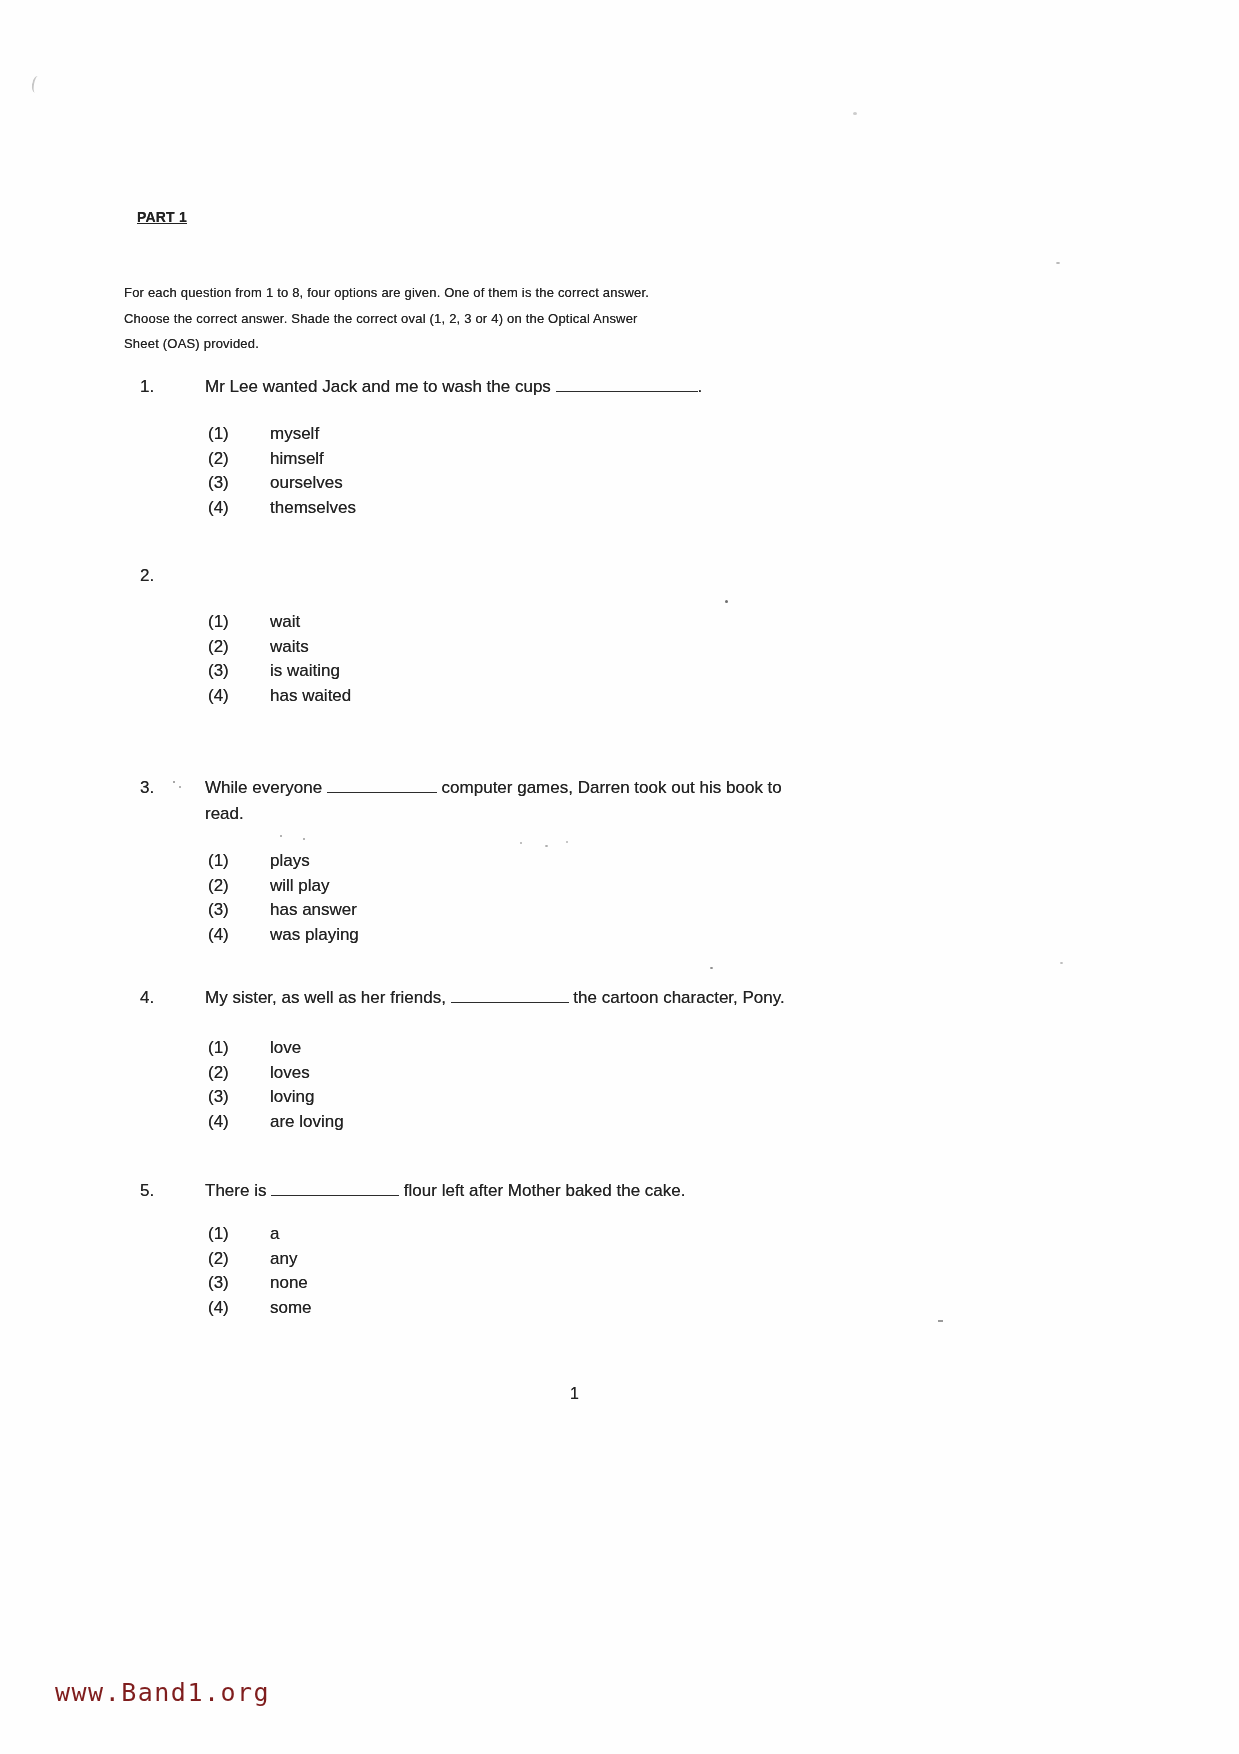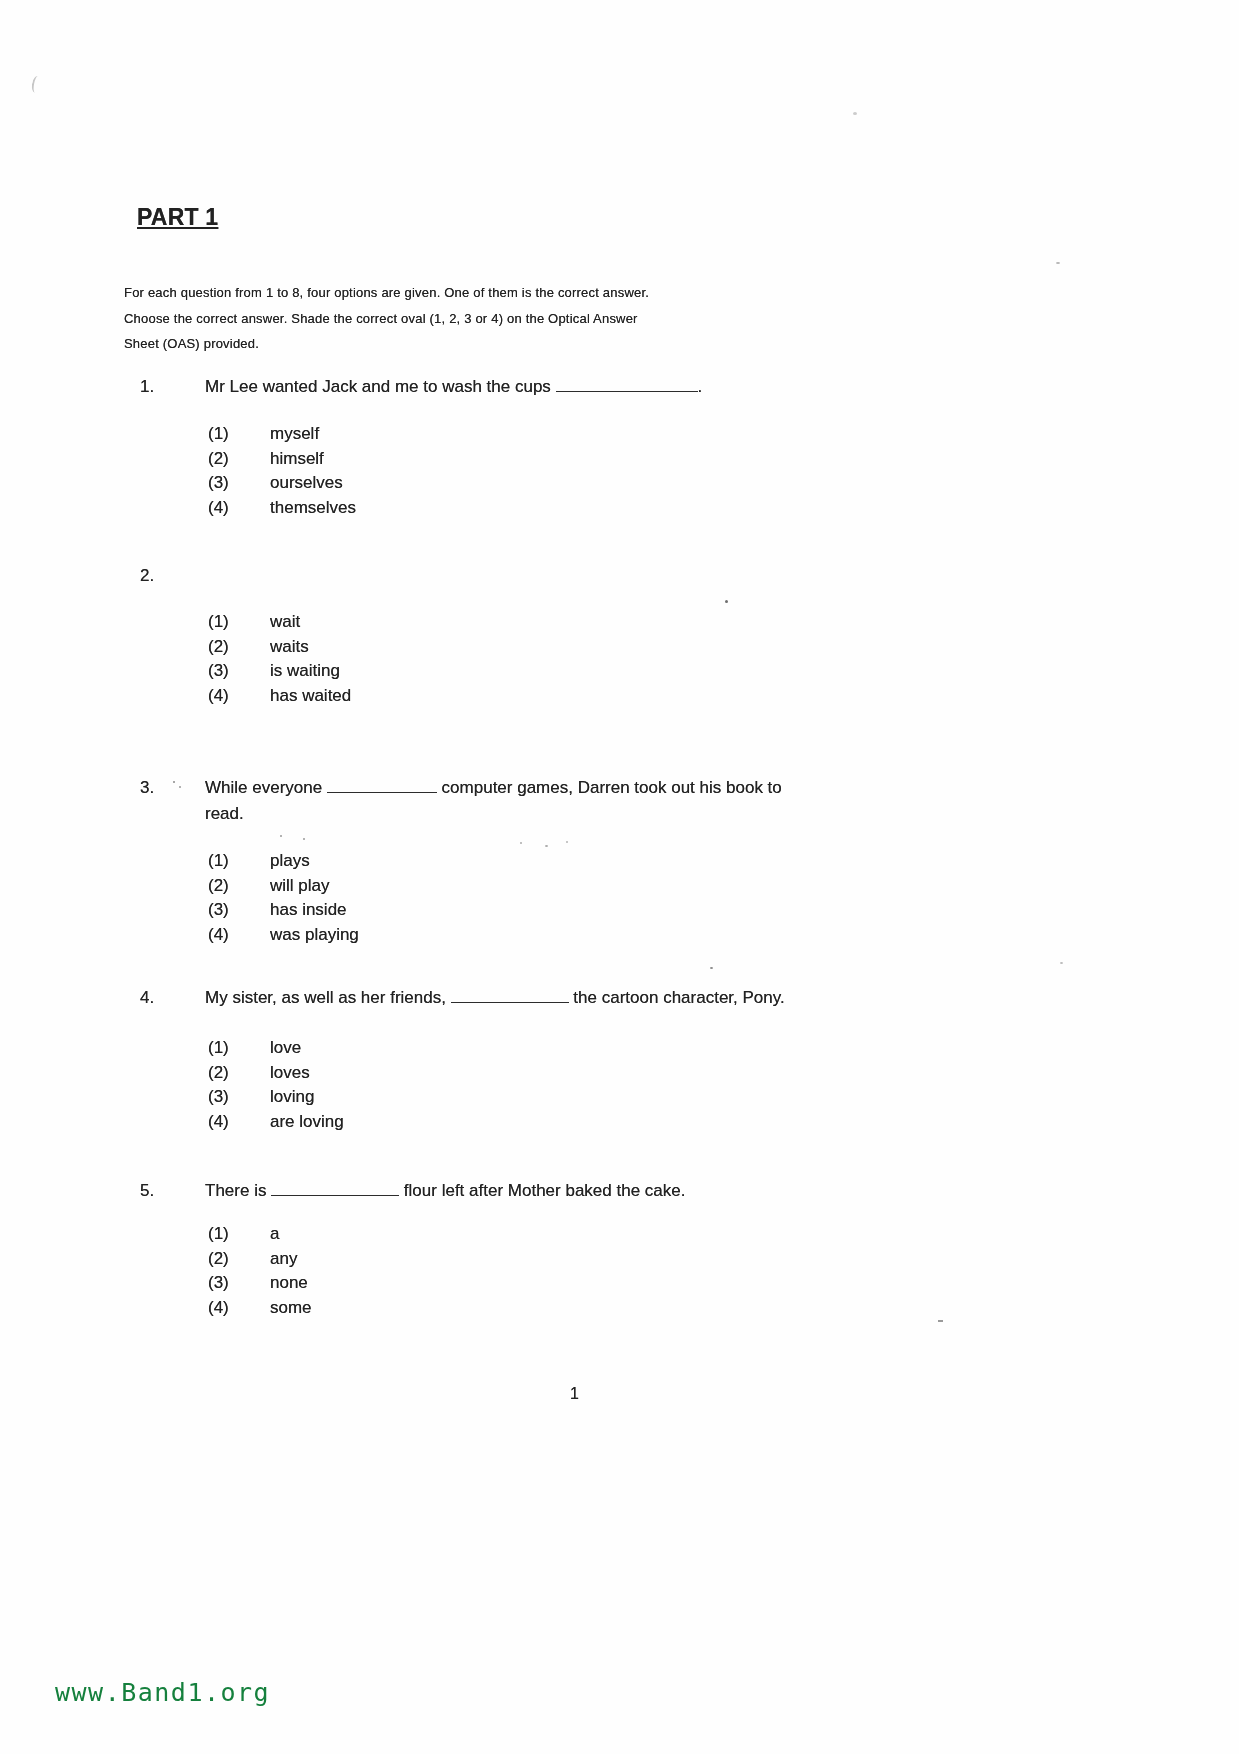--- a/index.html
+++ b/index.html
@@ -8,21 +8,21 @@
     width:1239px;height:1754px;
     margin:0 auto;
     background:#fefefe;
     overflow:hidden;
     font-family:"Liberation Sans",sans-serif;
     color:#222;
     text-shadow:0 0 0.6px rgba(25,25,25,0.75);
   }
 
   
-  .header{position:absolute;left:137px;top:205px;line-height:24px;font-size:23px;font-weight:bold;letter-spacing:0.2px;}
+  .header{position:absolute;left:137px;top:205px;line-height:24px;font-size:14px;font-weight:bold;letter-spacing:0.2px;}
   .part-title{text-decoration:underline;}
   .section-title{margin-top:0;}
 
   
   .instructions{position:absolute;left:124px;top:280px;font-size:13px;line-height:25.5px;letter-spacing:0.2px;}
   .instructions div{white-space:nowrap;}
 
   
   .question{position:absolute;left:137px;width:840px;font-size:17px;}
   .q1{top:374px}.q2{top:563px}.q3{top:775px}.q4{top:985px}.q5{top:1178px}
@@ -42,21 +42,21 @@
   .q4 .q-options{margin-top:25px}
   .q5 .q-options{margin-top:18px}
   .option{display:flex;line-height:24.6px;}
   .opt-num{width:62px;flex:none;}
 
   
   .page-num{position:absolute;left:570px;top:1385px;font-size:16px;}
   .watermark{
     position:absolute;left:55px;top:1678px;
     font-family:"DejaVu Sans Mono",monospace;
-    font-size:25px;color:#15803d;letter-spacing:1.5px;
+    font-size:25px;color:#7f1d1d;letter-spacing:1.5px;
     text-shadow:none;
   }
 
   
   .art{position:absolute;border-radius:50%;}
   .art-curl{left:32px;top:76px;width:7px;height:17px;border-left:2px solid #c6c6c6;border-radius:60% 0 0 60%;transform:rotate(10deg);background:none;}
   .a2{left:725px;top:600px;width:3px;height:3px;background:#6f6f6f;}
   .a3{left:280px;top:835px;width:2px;height:2px;background:#9a9a9a;}
   .a3b{left:303px;top:838px;width:2px;height:2px;background:#9a9a9a;}
   .a4{left:520px;top:842px;width:2px;height:2px;background:#ababab;}
@@ -151,21 +151,21 @@
           <div class="option">
             <span class="opt-num">(1)</span>
             <span class="opt-label">plays</span>
           </div>
           <div class="option">
             <span class="opt-num">(2)</span>
             <span class="opt-label">will play</span>
           </div>
           <div class="option">
             <span class="opt-num">(3)</span>
-            <span class="opt-label">has inside</span>
+            <span class="opt-label">has answer</span>
           </div>
           <div class="option">
             <span class="opt-num">(4)</span>
             <span class="opt-label">was playing</span>
           </div>
         </div>
   </div>
 
   <div class="question q4">
     <div class="q-line">

